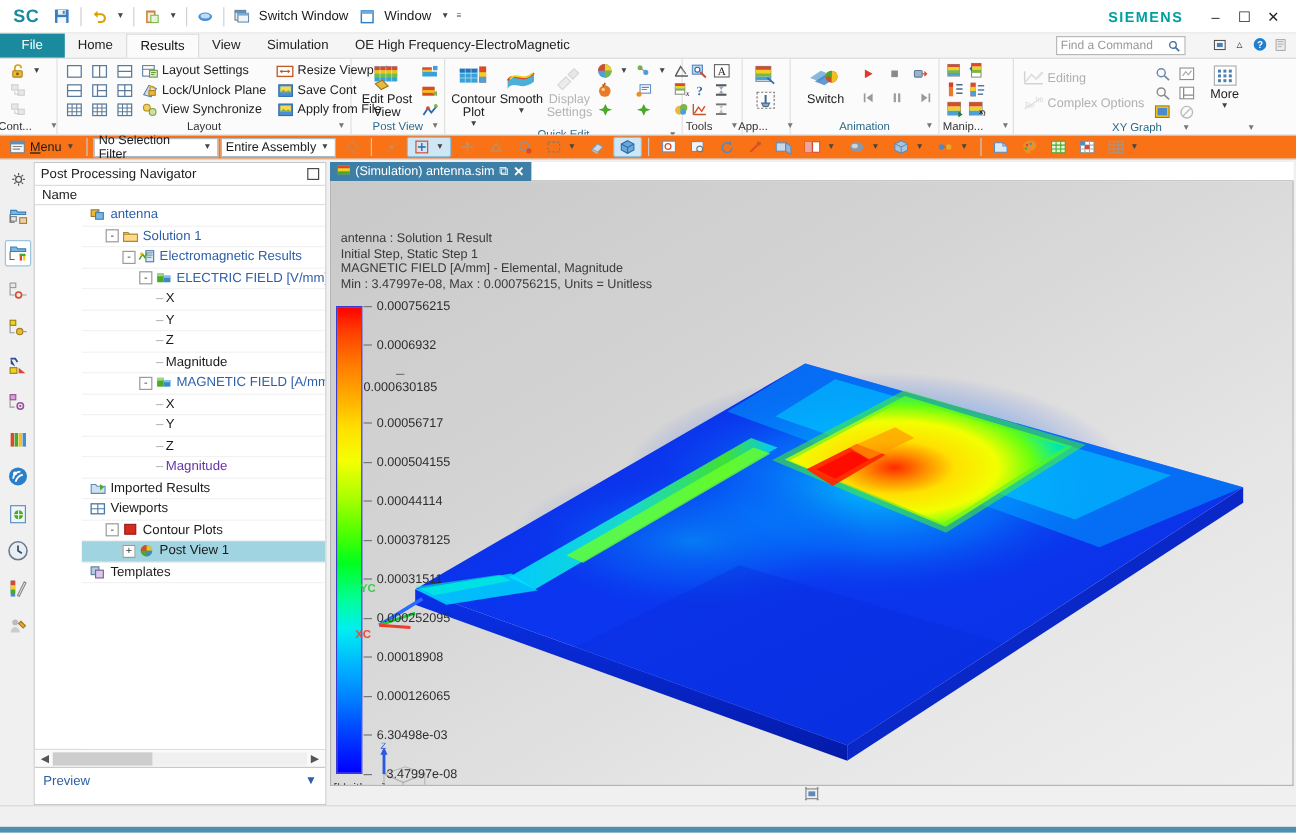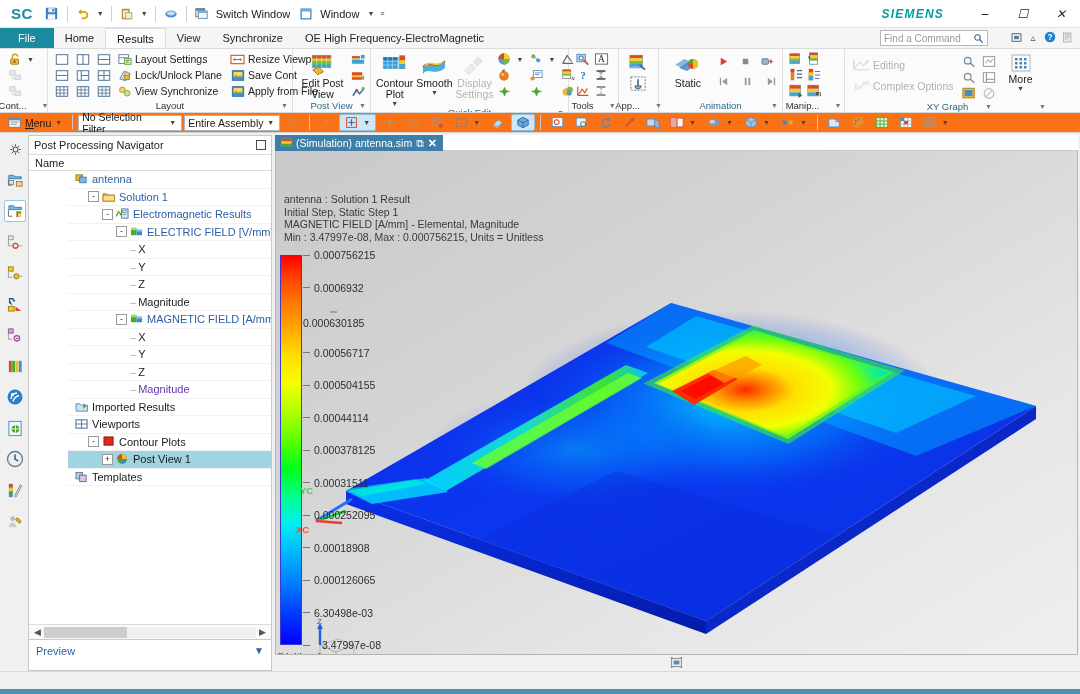--- a/index.html
+++ b/index.html
@@ -40,21 +40,21 @@
   .qat-sep { width: 1px; height: 16px; background: #d0d0d0; margin: 0 3px; }
   .qat-text { font-size: 11px; padding: 0 4px 0 2px; white-space: nowrap; }
   .caret { font-size: 7px; color: #444; padding: 0 2px; }
   .app-title {
     position: absolute; left: 0; right: 0;
     text-align: center; font-size: 11px; color: #333;
     pointer-events: none;
   }
   .tb-right {
     margin-left: auto; display: flex; align-items: center;
-    padding-right: 8px; gap: 16px; font-style: italic;
+    padding-right: 8px; gap: 2px;
   }
   .siemens-logo {
     font-size: 12px; font-weight: bold; color: #00a0a0;
     letter-spacing: 1.2px; margin-right: 14px;
   }
   .wbtn {
     width: 22px; height: 20px; display: flex;
     align-items: center; justify-content: center;
     font-size: 12px; color: #222; cursor: default;
   }
@@ -377,21 +377,21 @@
       <div class="wbtn">☐</div>
       <div class="wbtn">✕</div>
     </div>
   </div>
 
   <div class="ribbon-tabs">
     <div class="rtab file">File</div>
     <div class="rtab">Home</div>
     <div class="rtab active">Results</div>
     <div class="rtab">View</div>
-    <div class="rtab">Synchronize</div>
+    <div class="rtab">Simulation</div>
     <div class="rtab">OE High Frequency-ElectroMagnetic</div>
 
     <div class="find-box">
       <span>Find a Command</span>
       <svg style="margin-left:auto" width="11" height="11" viewBox="0 0 16 16">
           <circle cx="6.5" cy="6.5" r="4" fill="none" stroke="#3a6a9a" stroke-width="1.6"></circle>
           <path d="M9.6 9.6L14 14" stroke="#3a6a9a" stroke-width="2"></path>
         </svg>
     </div>
     <div class="tabs-right-icons">
@@ -874,21 +874,21 @@
         <div class="bigbtn" style="width:46px">
           <span class="bigico">
             <svg width="30" height="24" viewBox="0 0 30 24">
                 <path d="M2 12l9-6 8 3-9 6z" fill="#6aa8d8" opacity="0.8"></path>
                 <path d="M6 15l9-6 8 3-9 6z" fill="#4a8ac8" opacity="0.85"></path>
                 <circle cx="20" cy="11" r="5" fill="#d84a2a"></circle>
                 <path d="M20 6a5 5 0 0 1 0 10z" fill="#f0c020"></path>
                 <path d="M15 11a5 5 0 0 1 5-5v5z" fill="#4aa82a"></path>
               </svg>
           </span>
-          <span class="blabel">Static</span>
+          <span class="blabel">Switch</span>
         </div>
         <div style="display:flex;flex-direction:column;gap:1px;padding-top:2px">
           <div class="rowi" style="gap:6px">
             <span class="ico">
                 <svg width="11" height="11" viewBox="0 0 12 12">
                   <path d="M3 2l7 4-7 4z" fill="#e03a2a"></path>
                 </svg>
               </span>
             <span class="ico">
                 <svg width="11" height="11" viewBox="0 0 12 12">

